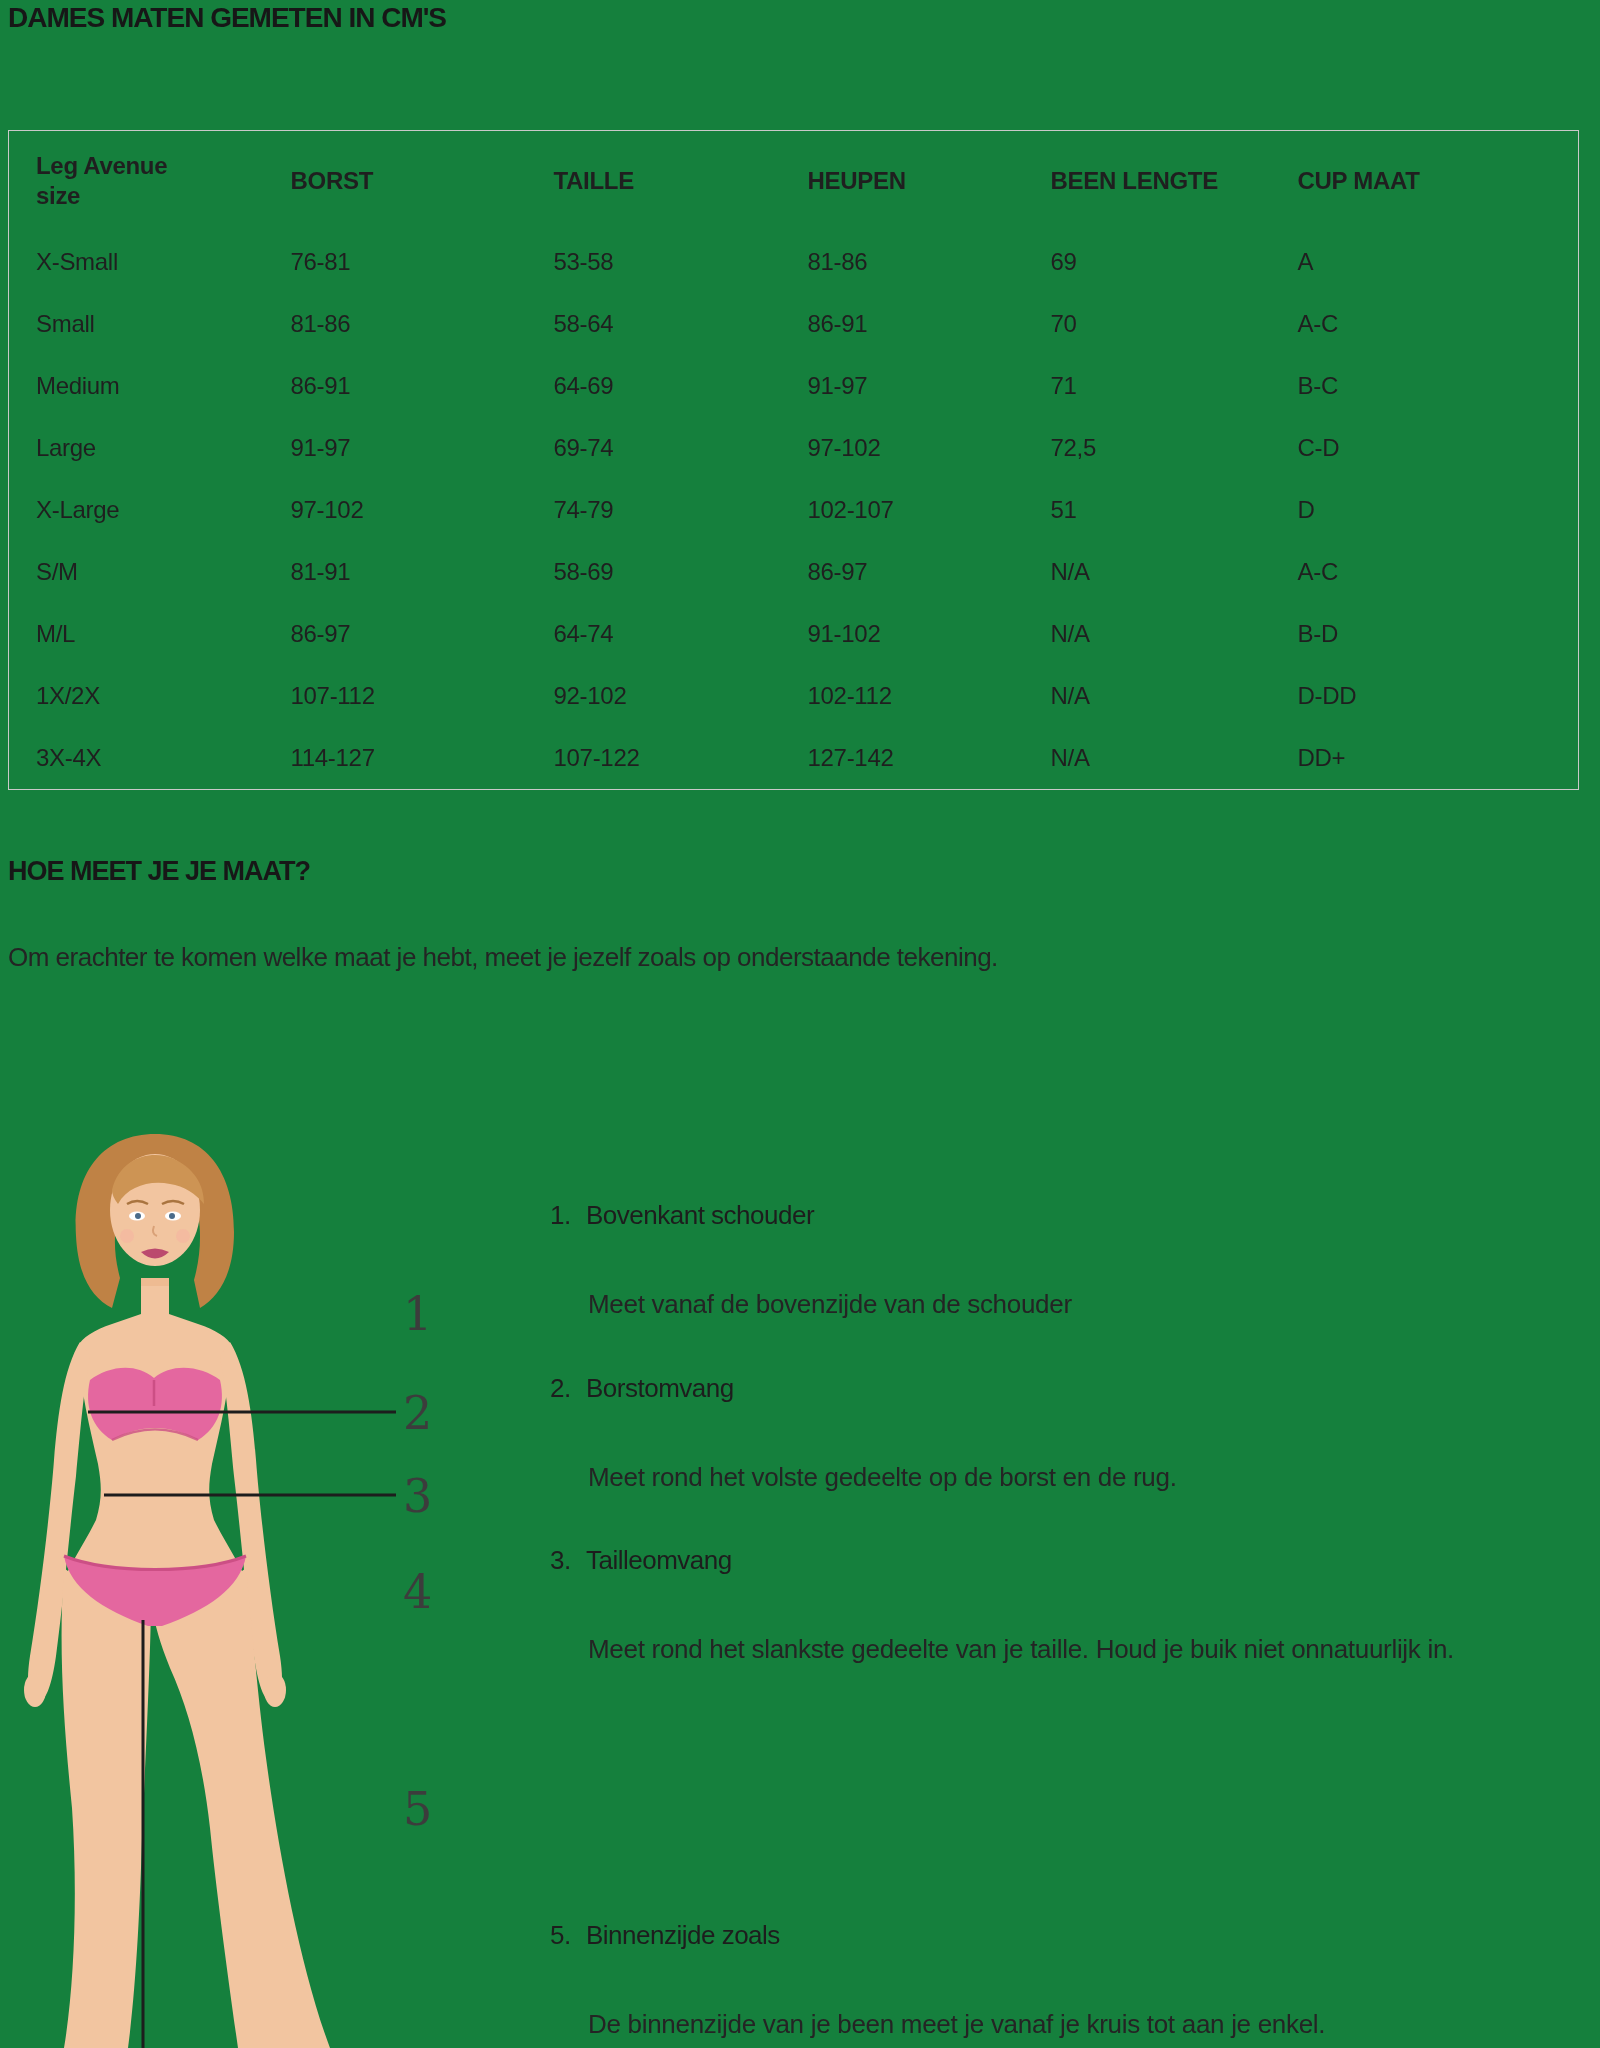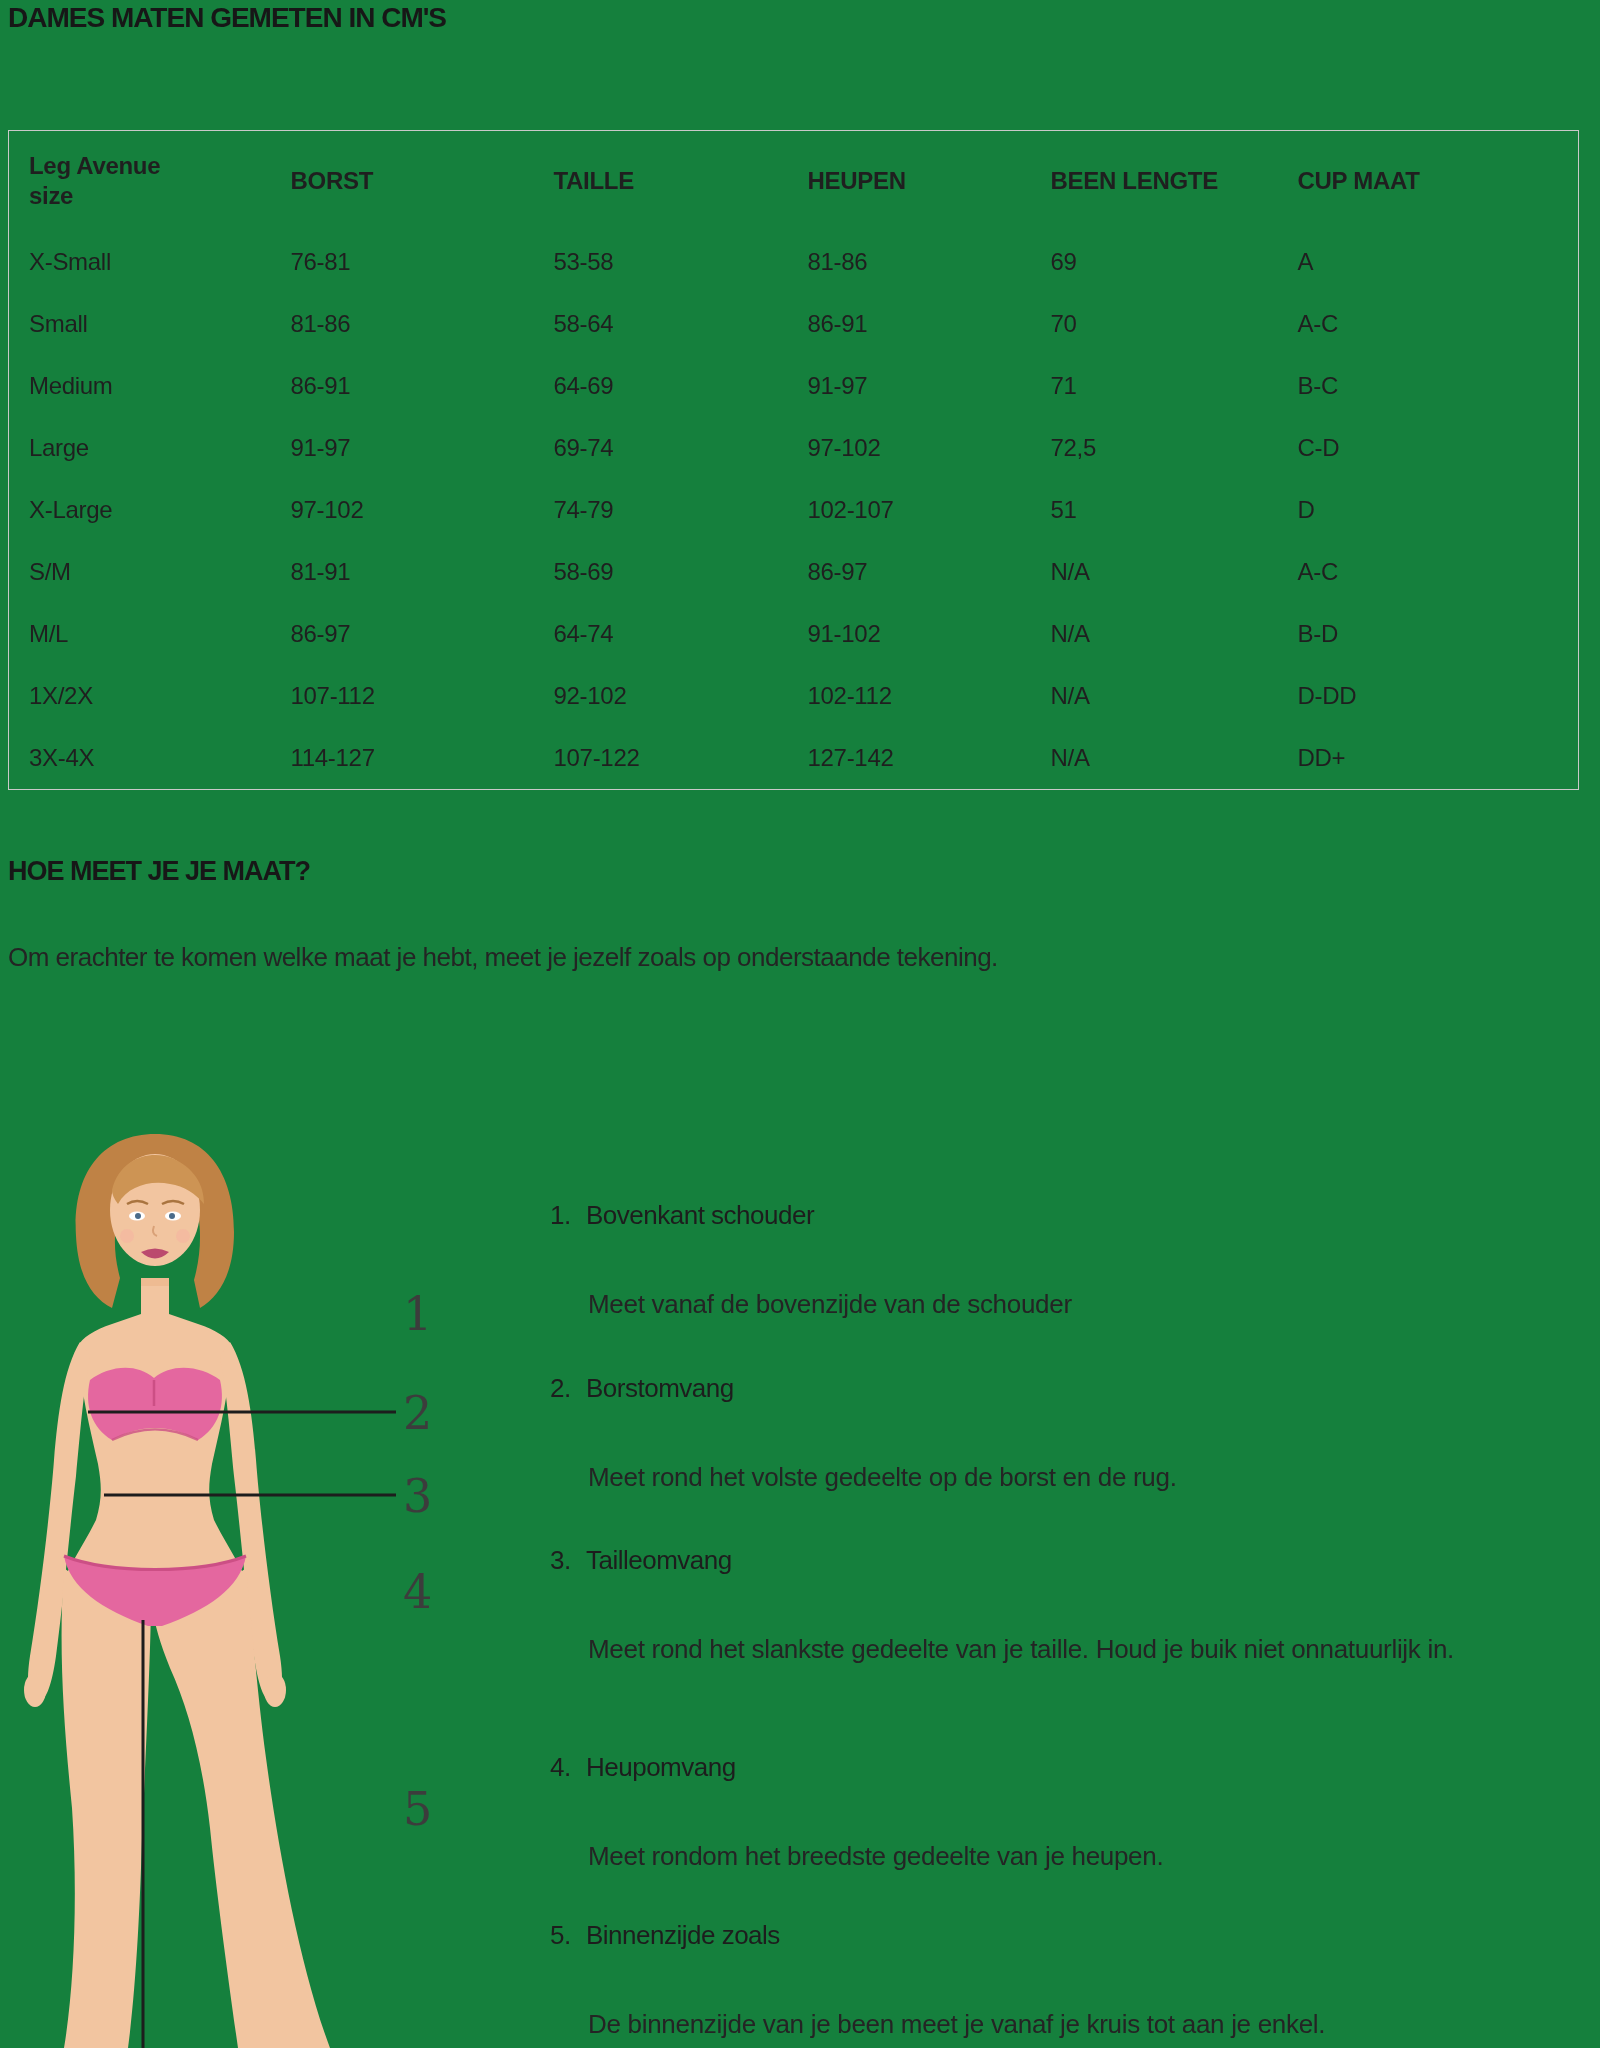--- a/index.html
+++ b/index.html
@@ -18,21 +18,21 @@
     border:1px solid #c9c9c9;
     font-size:24px;letter-spacing:-0.3px;color:#1f1f1f;
   }
   .size-table th{
     font-weight:bold;text-align:left;vertical-align:middle;height:100px;
     padding:0;white-space:nowrap;
   }
   .size-table td{
     text-align:left;vertical-align:middle;height:62px;padding:0;
   }
-  .size-table th.first,.size-table td.first{padding-left:20px;}
+  .size-table th.first,.size-table td.first{padding-left:27px;}
   .wrap-head{display:block;width:160px;white-space:normal;line-height:30px;}
   
   .section-heading{
     position:absolute;left:8px;top:856px;font-size:27px;font-weight:bold;
     letter-spacing:-1px;color:#171717;
   }
   .intro{
     position:absolute;left:8px;top:942px;font-size:26px;letter-spacing:-0.5px;
     color:#242424;
   }
@@ -212,22 +212,18 @@
     <p class="instr-desc">Meet vanaf de bovenzijde van de schouder</p>
   </div>
   <div class="instr" style="top:1372px">
     <div class="instr-head"><span class="instr-num">2.</span><span>Borstomvang</span></div>
     <p class="instr-desc">Meet rond het volste gedeelte op de borst en de rug.</p>
   </div>
   <div class="instr" style="top:1544px">
     <div class="instr-head"><span class="instr-num">3.</span><span>Tailleomvang</span></div>
     <p class="instr-desc">Meet rond het slankste gedeelte van je taille. Houd je buik niet onnatuurlijk in.</p>
   </div>
-  <div class="instr" style="top:1751px">
-    <div class="instr-head"><span class="instr-num">4.</span><span>Heupomvang</span></div>
-    <p class="instr-desc">Meet rondom het breedste gedeelte van je heupen.</p>
-  </div>
   <div class="instr" style="top:1919px">
     <div class="instr-head"><span class="instr-num">5.</span><span>Binnenzijde zoals</span></div>
     <p class="instr-desc">De binnenzijde van je been meet je vanaf je kruis tot aan je enkel.</p>
   </div>
 
 </div>
 
 </body></html>

